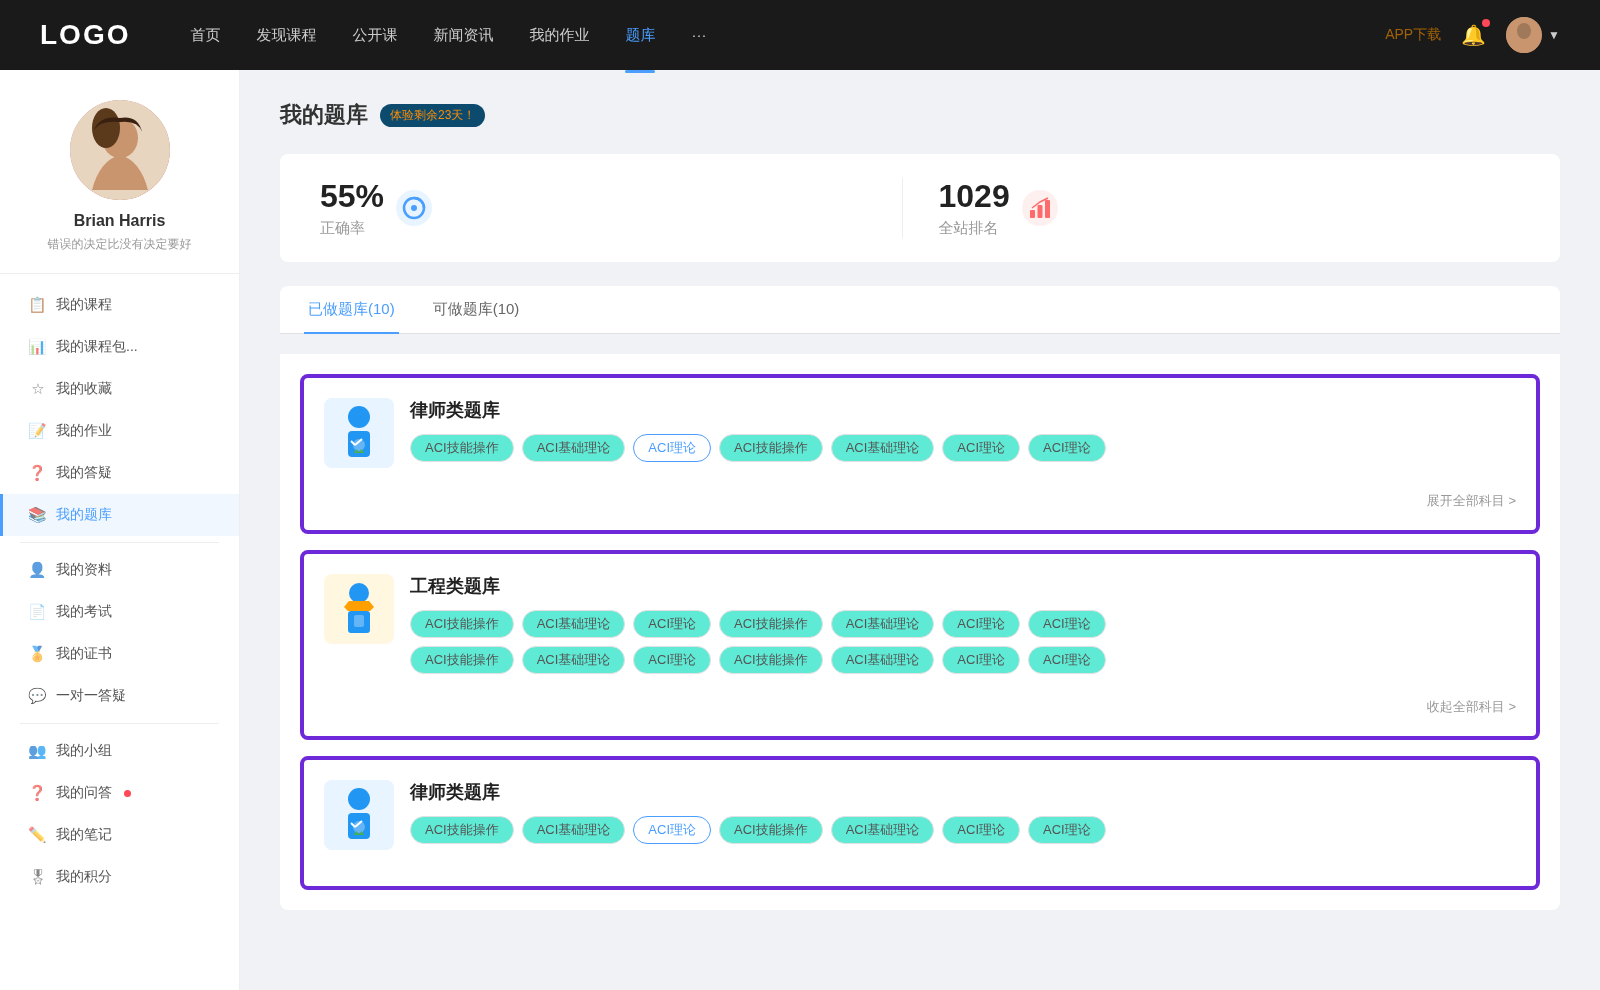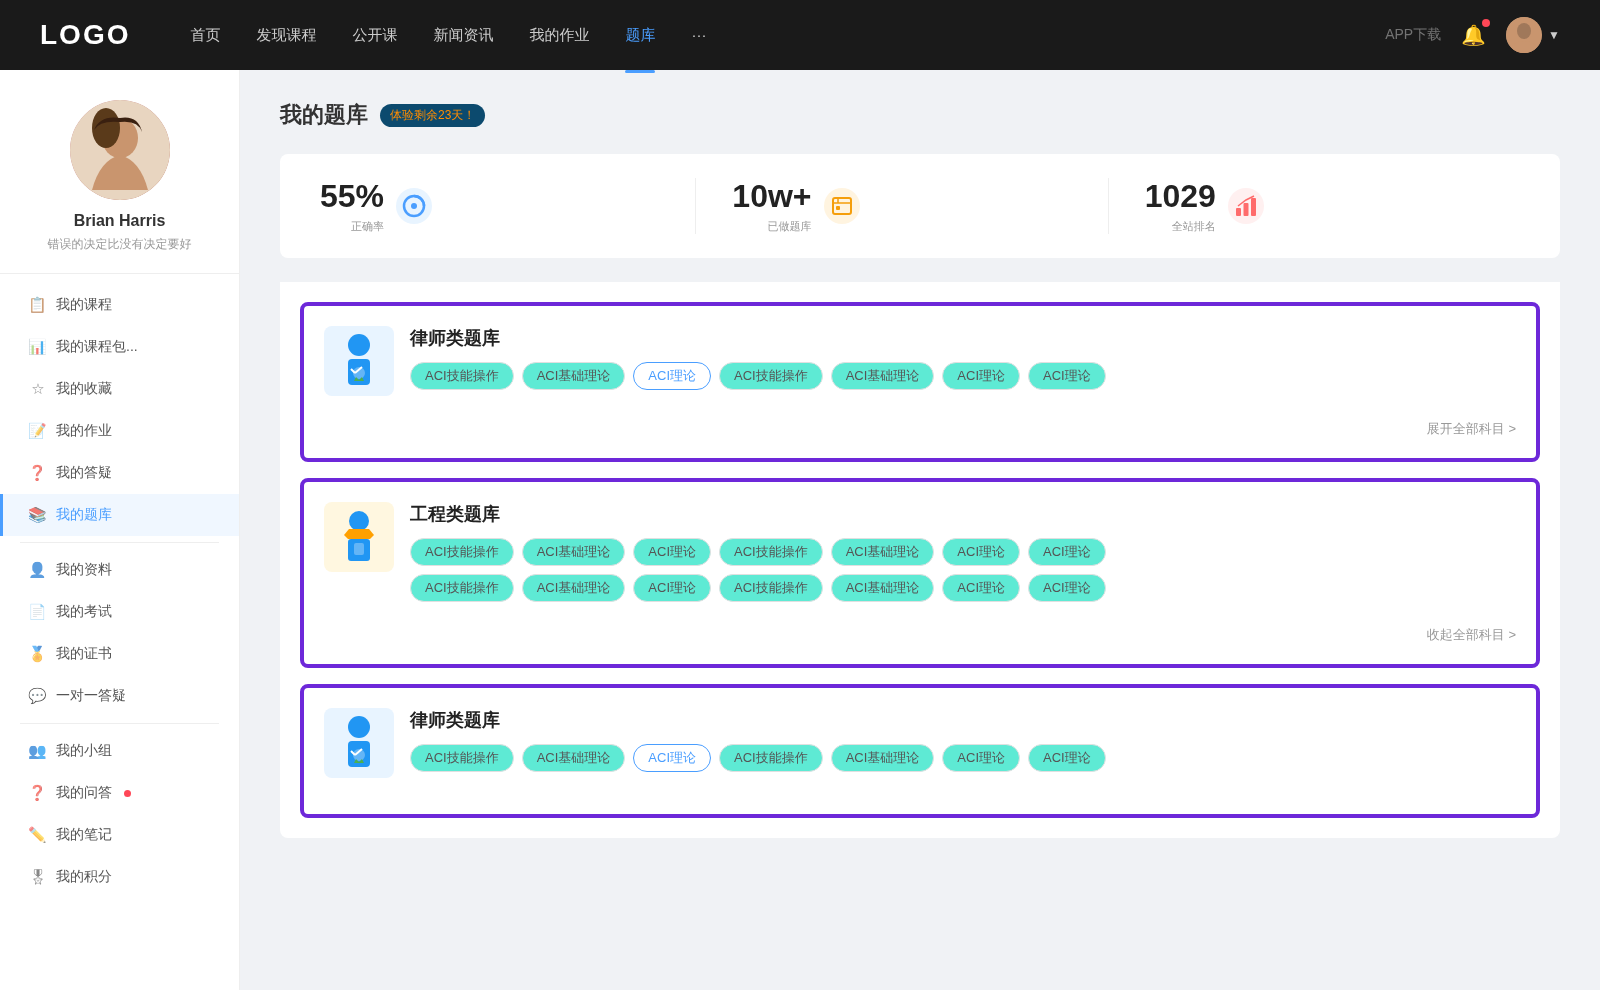--- a/index.html
+++ b/index.html
@@ -45,21 +45,21 @@
       height: 3px;
       background: #4a9eff;
       border-radius: 2px;
     }
     .navbar-right {
       display: flex;
       align-items: center;
       gap: 20px;
     }
     .app-download {
-      color: #737373;
+      color: #a16207;
       font-size: 14px;
       cursor: pointer;
     }
     .bell-icon {
       color: #ccc;
       font-size: 20px;
       cursor: pointer;
       position: relative;
     }
     .bell-badge {
@@ -224,24 +224,23 @@
     }
     .stat-item:first-child { padding-left: 0; }
     .stat-item:last-child { border-right: none; }
     .stat-info {}
     .stat-value {
       font-size: 32px;
       font-weight: 700;
       color: #222;
     }
     .stat-label {
-      font-size: 11px;
+      font-size: 15px;
       color: #999;
       margin-top: 4px;
-      text-align: right;
     }
     .stat-icon {
       width: 36px;
       height: 36px;
       border-radius: 50%;
       display: flex;
       align-items: center;
       justify-content: center;
       font-size: 18px;
     }
@@ -474,49 +473,39 @@
         <div class="stat-icon blue">
           <svg width="24" height="24" viewBox="0 0 24 24">
             <circle cx="12" cy="12" r="10" fill="none" stroke="#4a9eff" stroke-width="2.5"></circle>
             <path d="M12 2 A10 10 0 0 1 22 12" stroke="#4a9eff" stroke-width="2.5" fill="none"></path>
             <circle cx="12" cy="12" r="3" fill="#4a9eff"></circle>
           </svg>
         </div>
       </div>
       <div class="stat-item">
         <div class="stat-info">
-          <div class="stat-value">10w+</div>
-          <div class="stat-label">已做题库</div>
-        </div>
-        <div class="stat-icon orange">
-          <svg width="24" height="24" viewBox="0 0 24 24">
-            <rect x="3" y="4" width="18" height="16" rx="2" fill="none" stroke="#f59e0b" stroke-width="2"></rect>
-            <line x1="3" y1="9" x2="21" y2="9" stroke="#f59e0b" stroke-width="1.5"></line>
-            <line x1="8" y1="4" x2="8" y2="9" stroke="#f59e0b" stroke-width="1.5"></line>
-            <rect x="6" y="12" width="4" height="4" fill="#f59e0b" rx="1"></rect>
-          </svg>
-        </div>
-      </div>
-      <div class="stat-item">
-        <div class="stat-info">
           <div class="stat-value">1029</div>
           <div class="stat-label">全站排名</div>
         </div>
         <div class="stat-icon red">
           <svg width="24" height="24" viewBox="0 0 24 24">
             <rect x="2" y="14" width="5" height="8" fill="#ff6b6b" rx="1"></rect>
             <rect x="9.5" y="9" width="5" height="13" fill="#ff6b6b" rx="1"></rect>
             <rect x="17" y="4" width="5" height="18" fill="#ff6b6b" rx="1"></rect>
             <polyline points="4 12 12 6 20 2" fill="none" stroke="#ff6b6b" stroke-width="1.5"></polyline>
           </svg>
         </div>
       </div>
     </div>
 
     <div>
+      <div class="tabs-bar">
+        <div class="tab-item active">已做题库(10)</div>
+        <div class="tab-item">可做题库(10)</div>
+      </div>
 
       <div class="qbank-section">
 
         <div class="qbank-card">
           <div class="qbank-header">
             <div class="qbank-avatar">
               <svg width="50" height="60" viewBox="0 0 50 60">
                 <circle cx="25" cy="14" r="11" fill="#2196F3"></circle>
                 <rect x="14" y="28" width="22" height="26" rx="4" fill="#2196F3"></rect>
                 <circle cx="25" cy="42" r="6" fill="white" fill-opacity="0.3"></circle>

